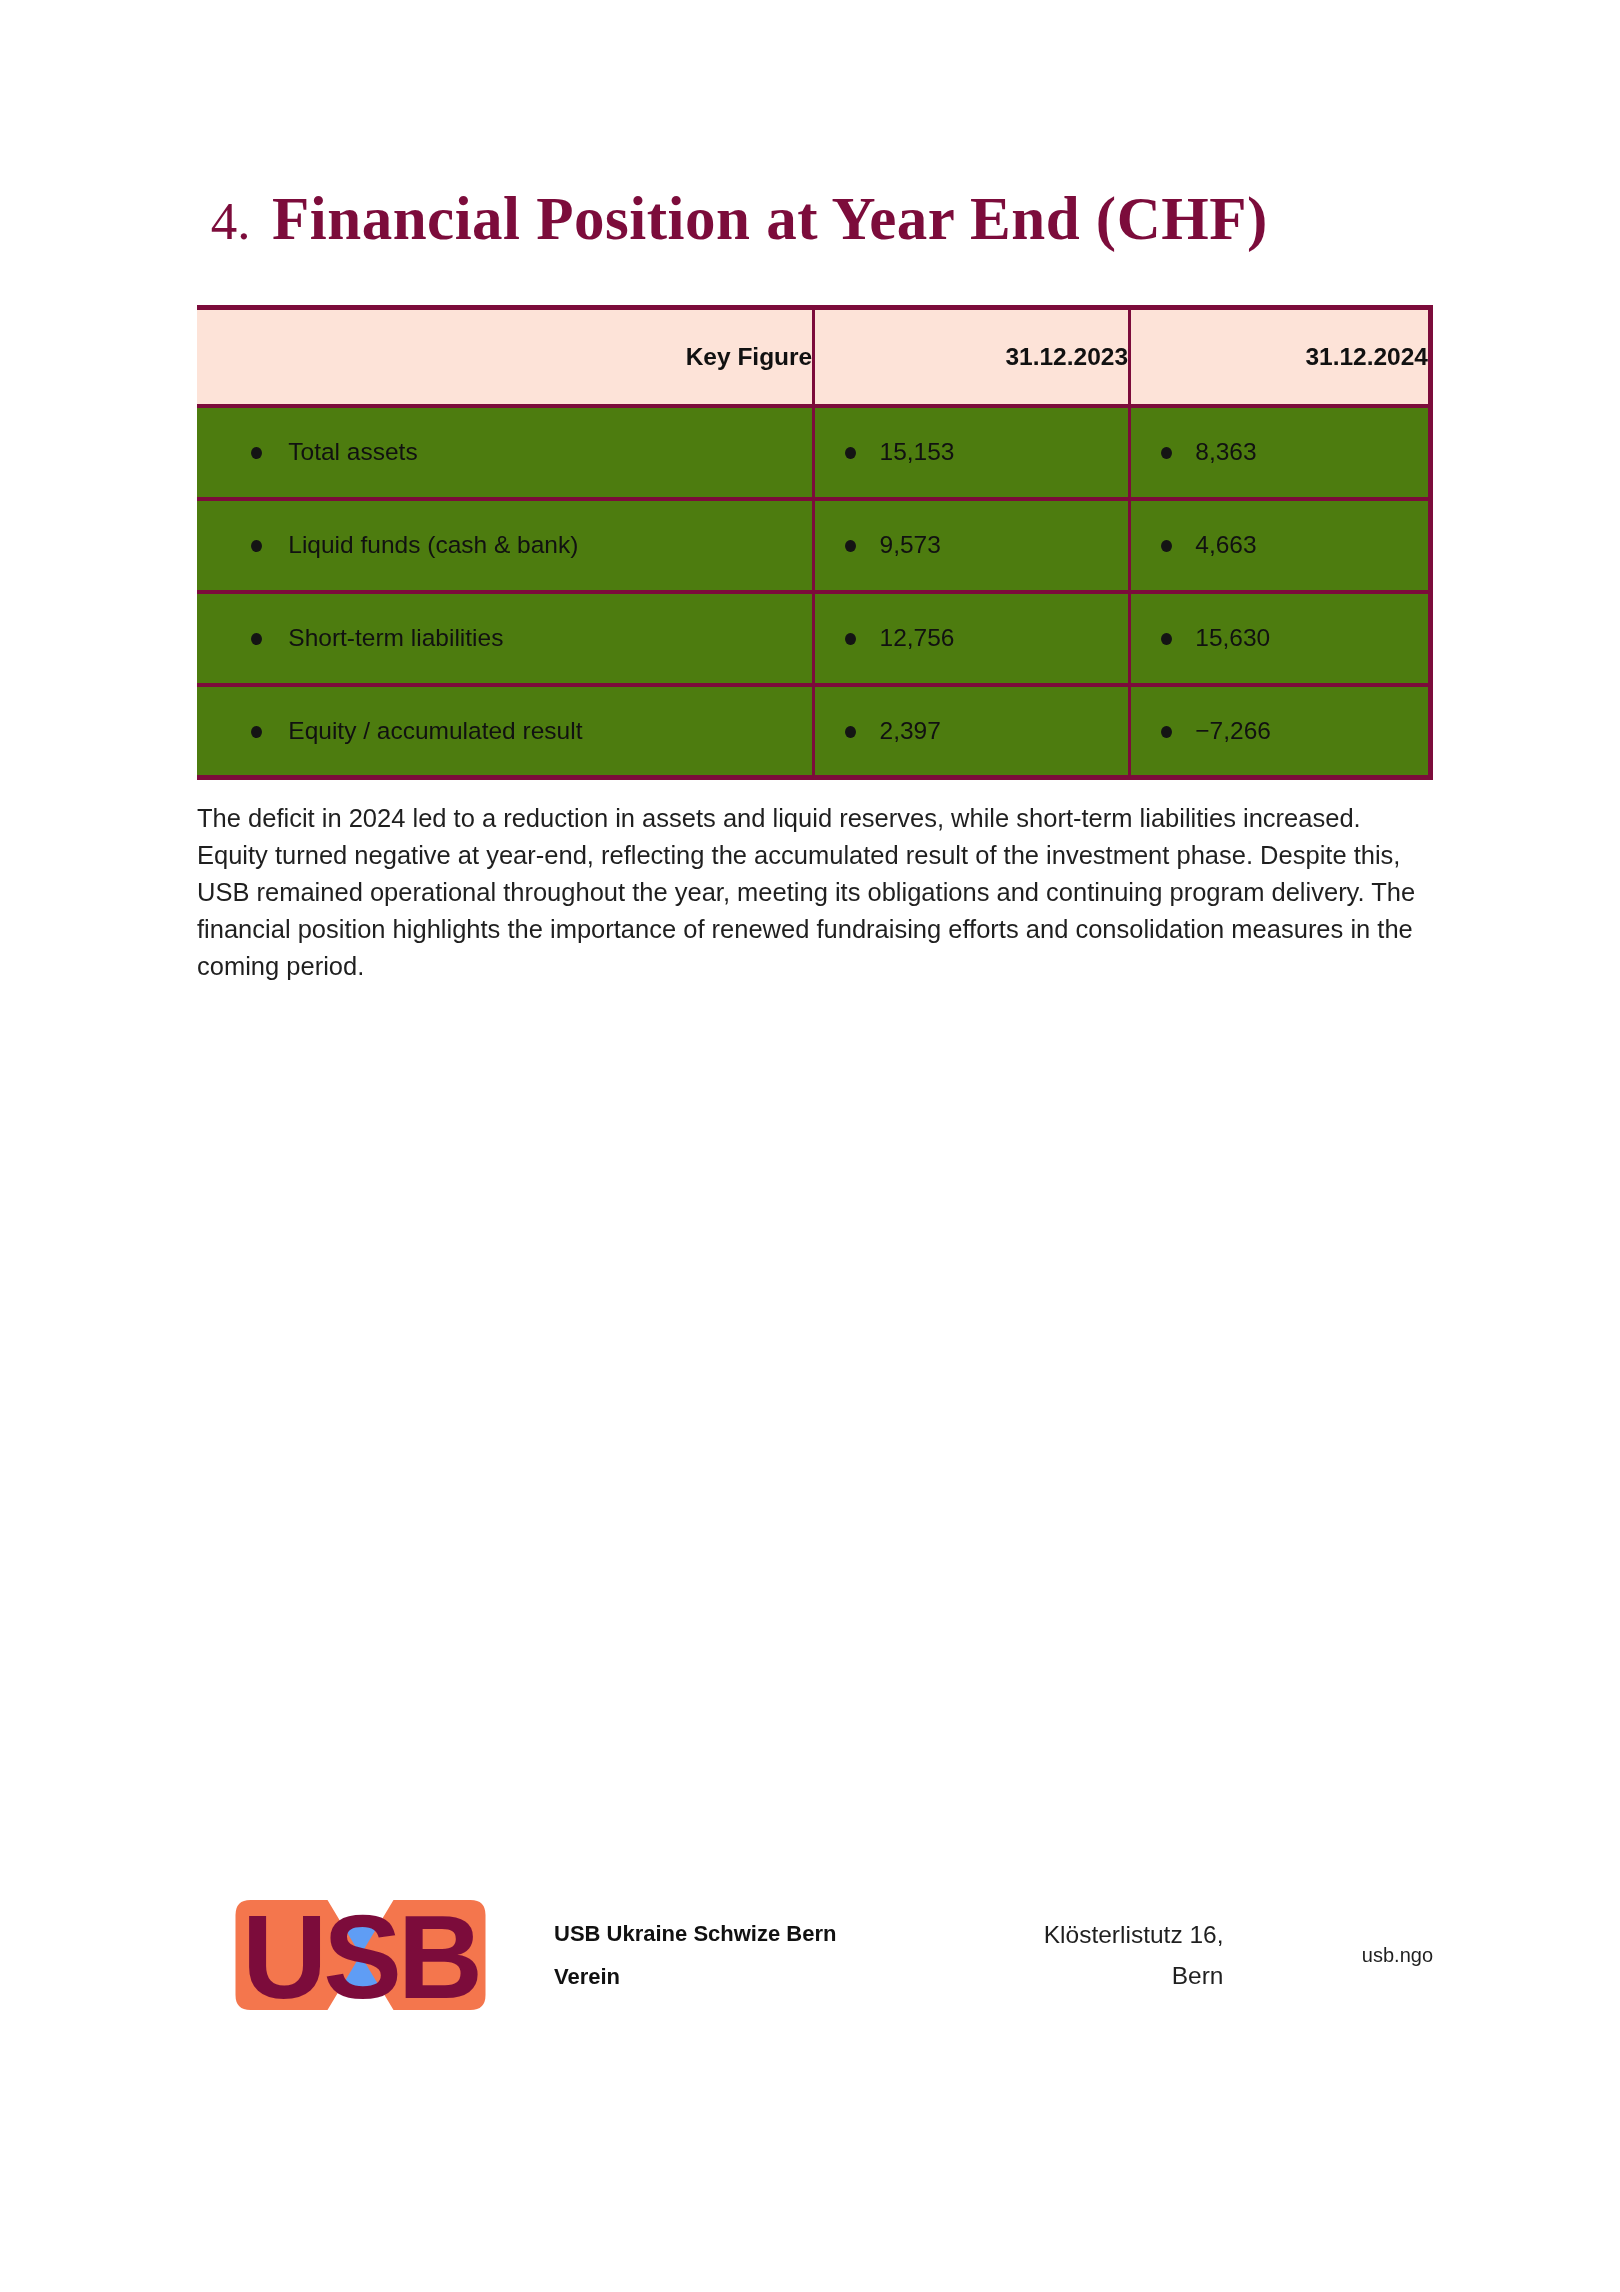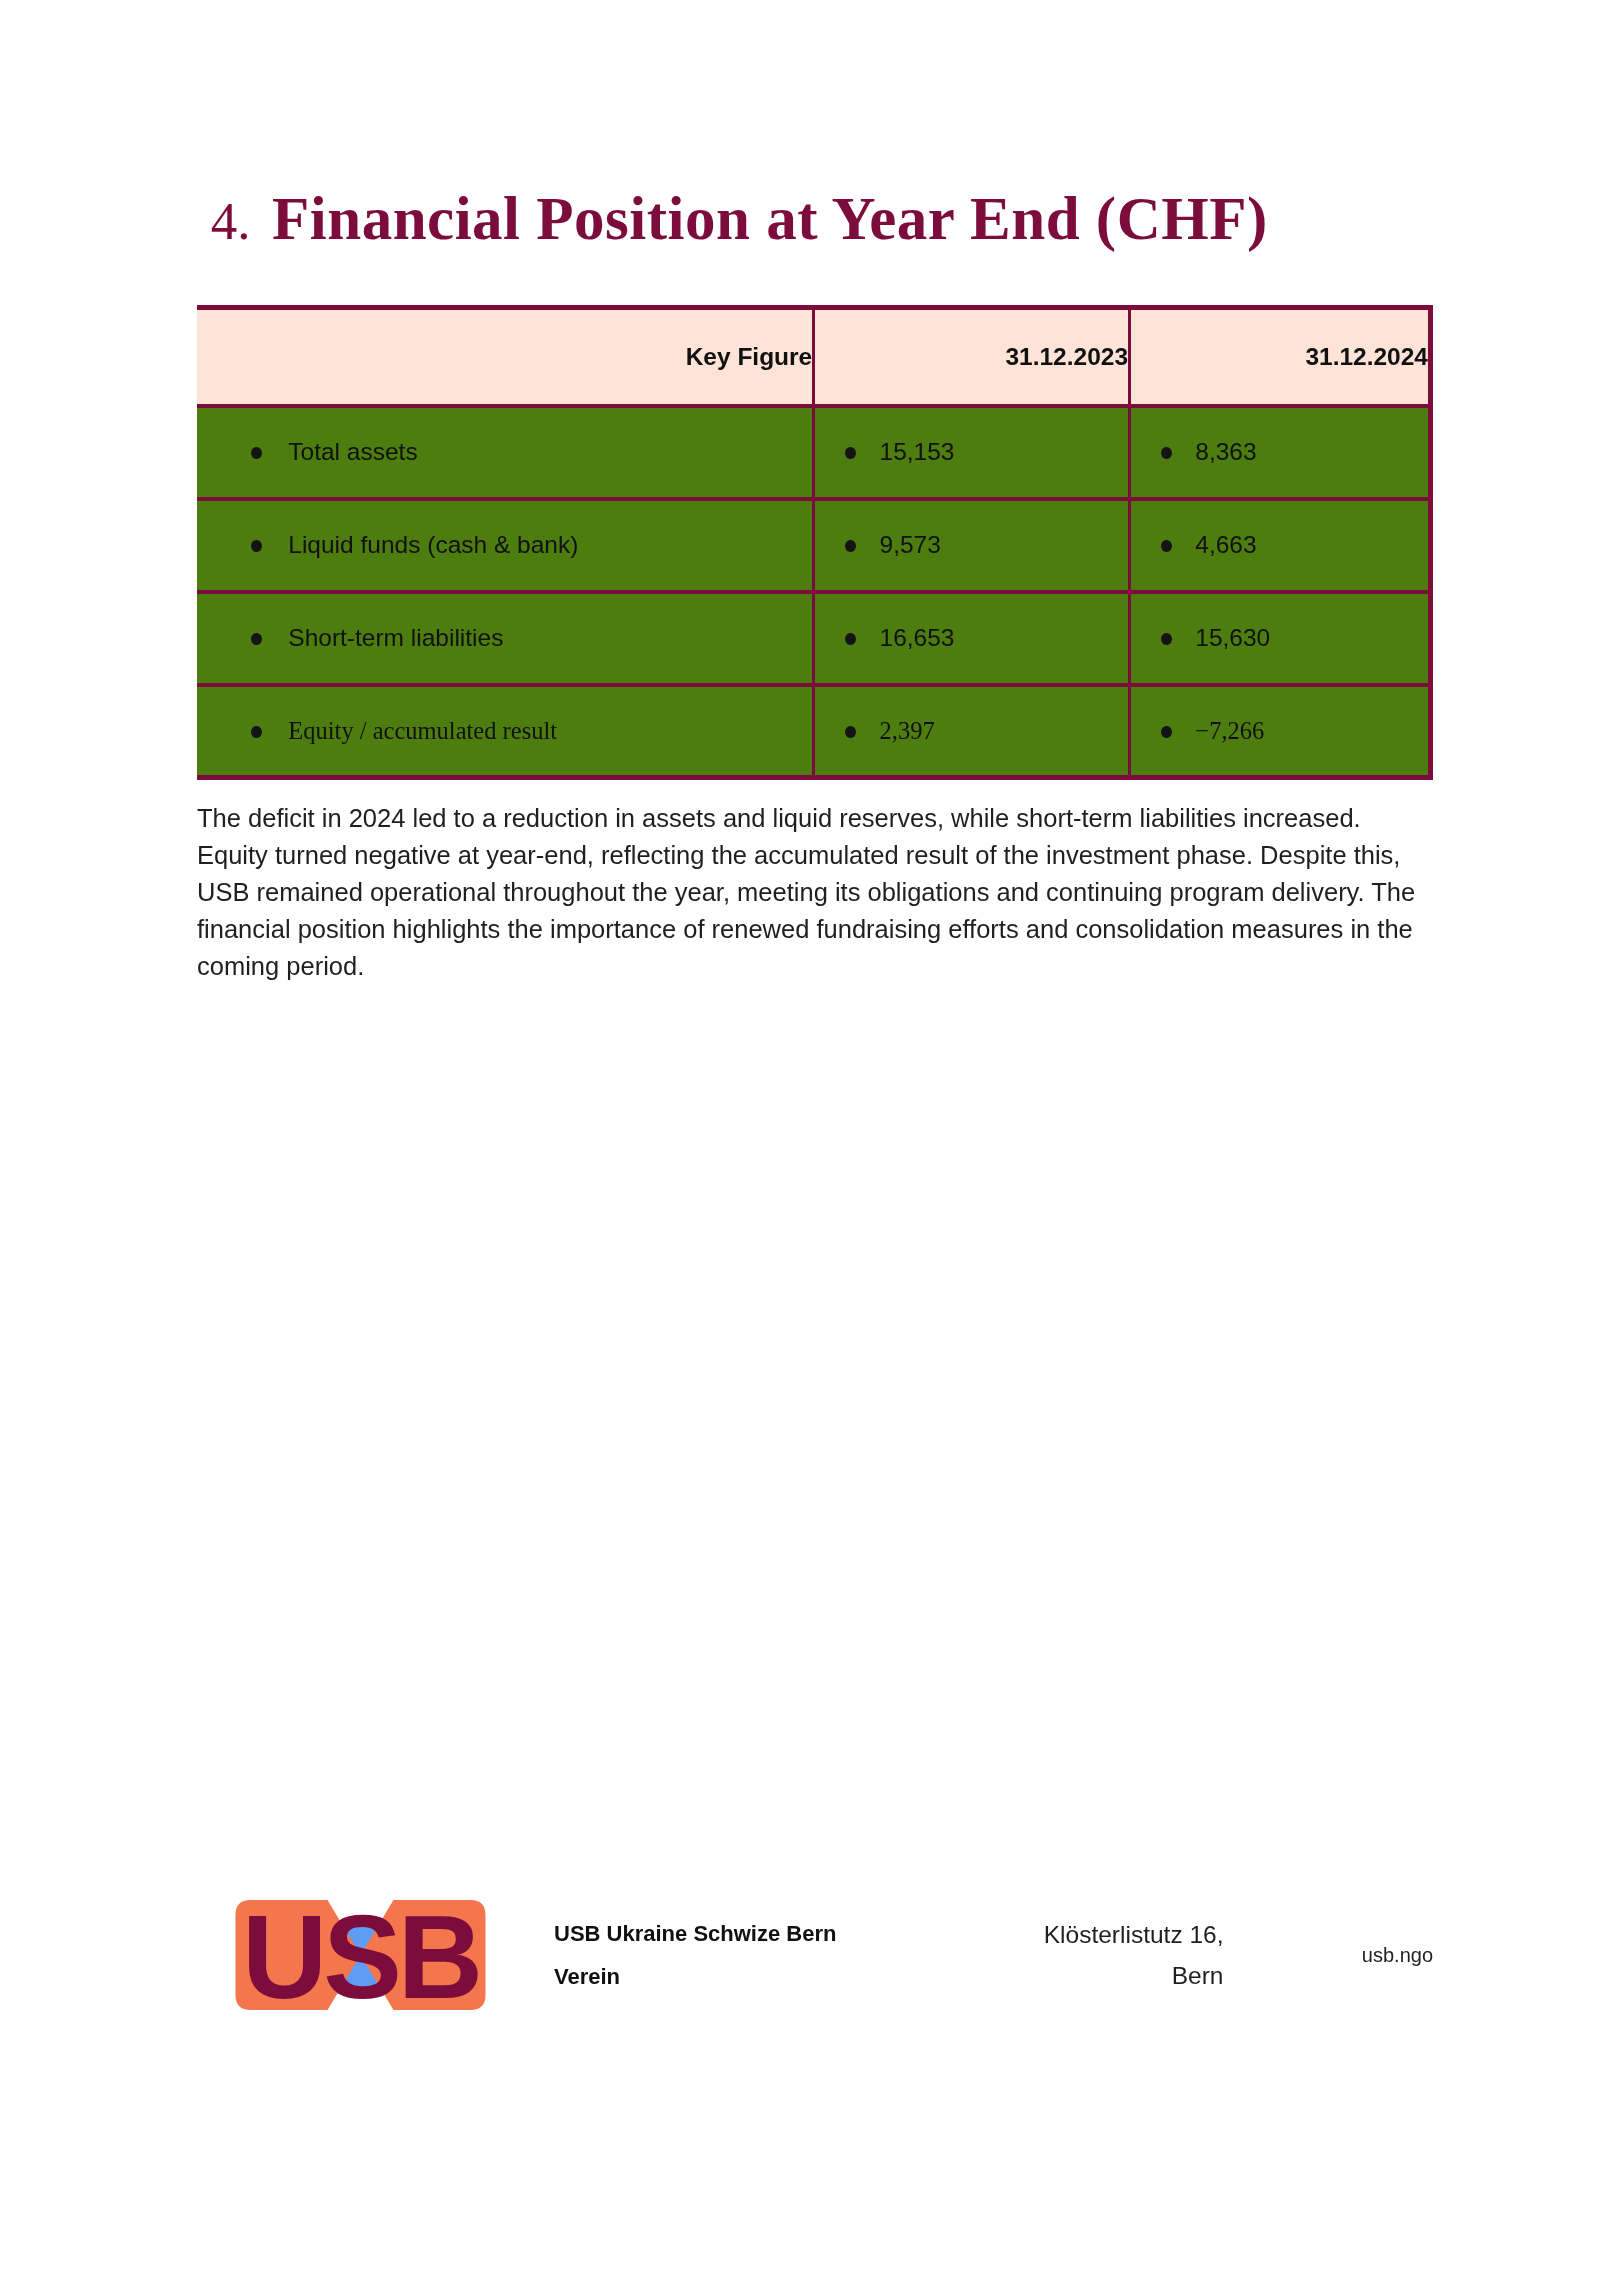--- a/index.html
+++ b/index.html
@@ -68,21 +68,21 @@
     height: 93px;
     font-size: 24.5px;
     color: #111111;
     vertical-align: middle;
     background: #4d7c0f;
   }
   table.kf th + th,
   table.kf td + td { border-left: 3.9px solid #7c0c3b; }
   table.kf th { border-bottom: 4.9px solid #7c0c3b; text-align: right; }
   table.kf tr.body-row td { border-bottom: 4.9px solid #7c0c3b; }
-  table.kf tr.body-row:last-child td { border-bottom: none; font-family: Liberation Serif, serif; }
+  table.kf tr.body-row:last-child td { border-bottom: none; }
 
   .cellwrap {
     display: flex;
     align-items: center;
     gap: 26.5px;
     padding-left: 54px;
   }
   td.valcell .cellwrap { padding-left: 30px; gap: 23.5px; }
   .dot {
     flex: 0 0 auto;
@@ -211,21 +211,21 @@
         <tr class="body-row">
           <td>
             <span class="cellwrap">
                 <span class="dot"></span>
                 <span>Short-term liabilities</span>
               </span>
           </td>
           <td class="valcell">
             <span class="cellwrap">
                 <span class="dot"></span>
-                <span>16,653</span>
+                <span>12,756</span>
               </span>
           </td>
           <td class="valcell">
             <span class="cellwrap">
                 <span class="dot"></span>
                 <span>15,630</span>
               </span>
           </td>
         </tr>
         <tr class="body-row">

